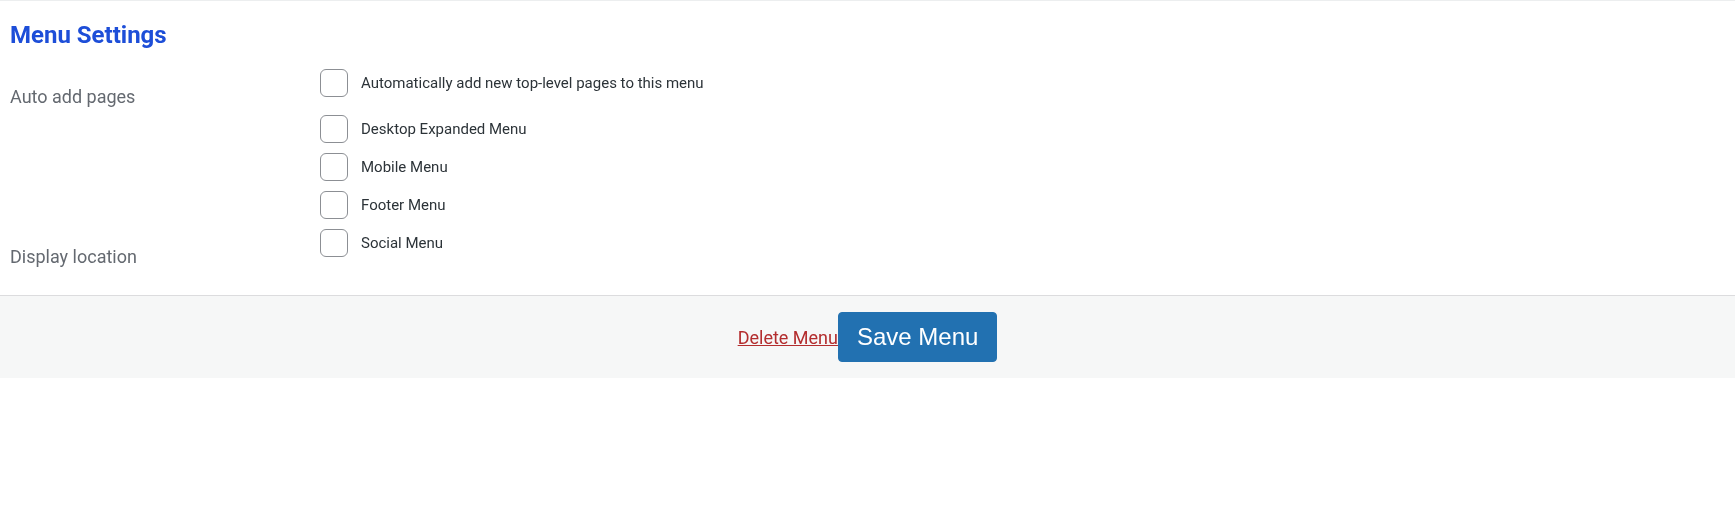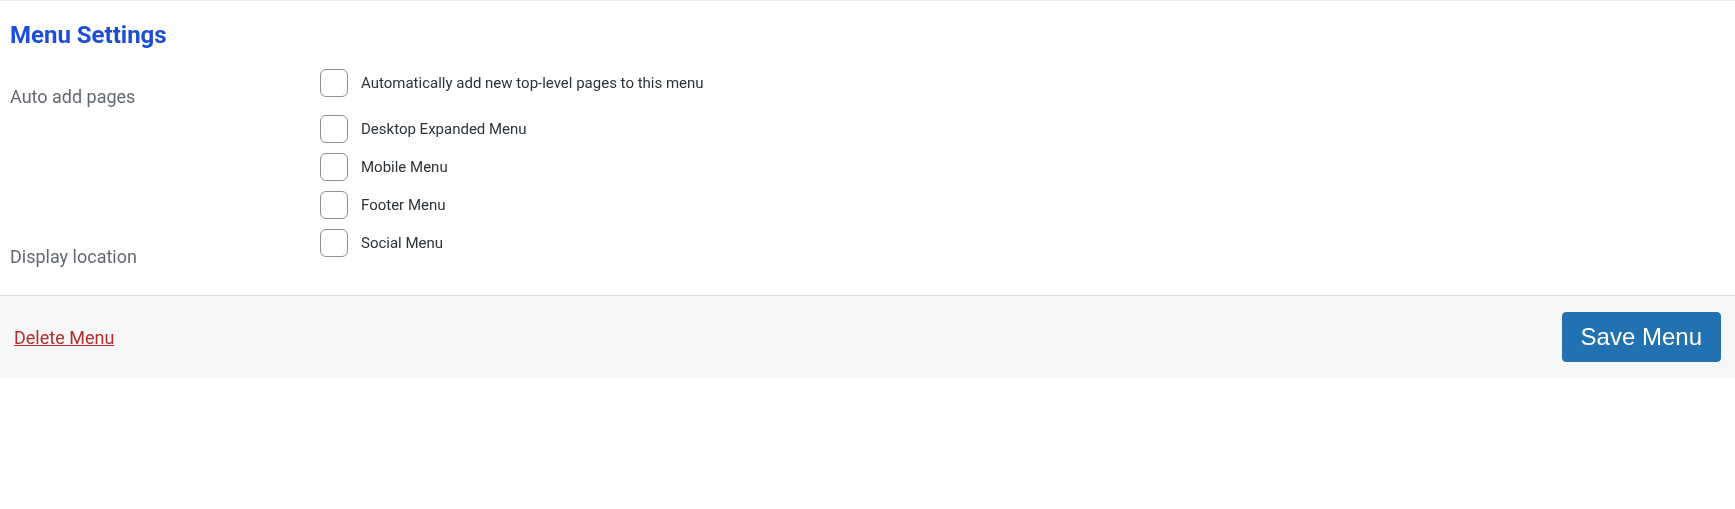--- a/index.html
+++ b/index.html
@@ -77,21 +77,21 @@
       margin-left: 13px;
       font-size: 15px;
       color: #2c3338;
     }
     .footer-bar {
       background: #f6f7f7;
       border-top: 1px solid #dcdcde;
       padding: 16px 14px;
       display: flex;
       align-items: center;
-      justify-content: space-between;
+      justify-content: center;
     }
     .delete-link {
       color: #b32d2e;
       font-size: 18px;
       text-decoration: underline;
       cursor: pointer;
     }
     .save-button {
       background: #2271b1;
       color: #fff;

